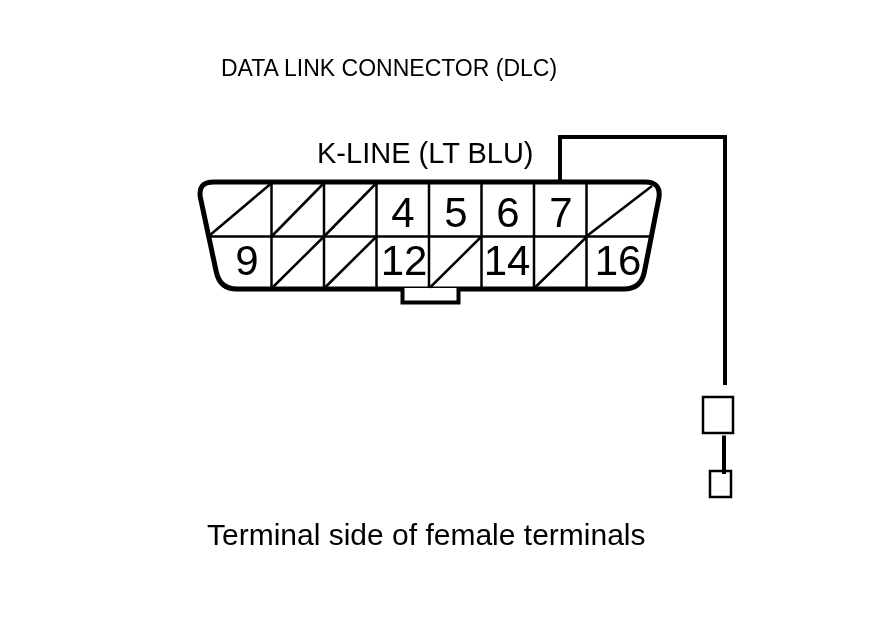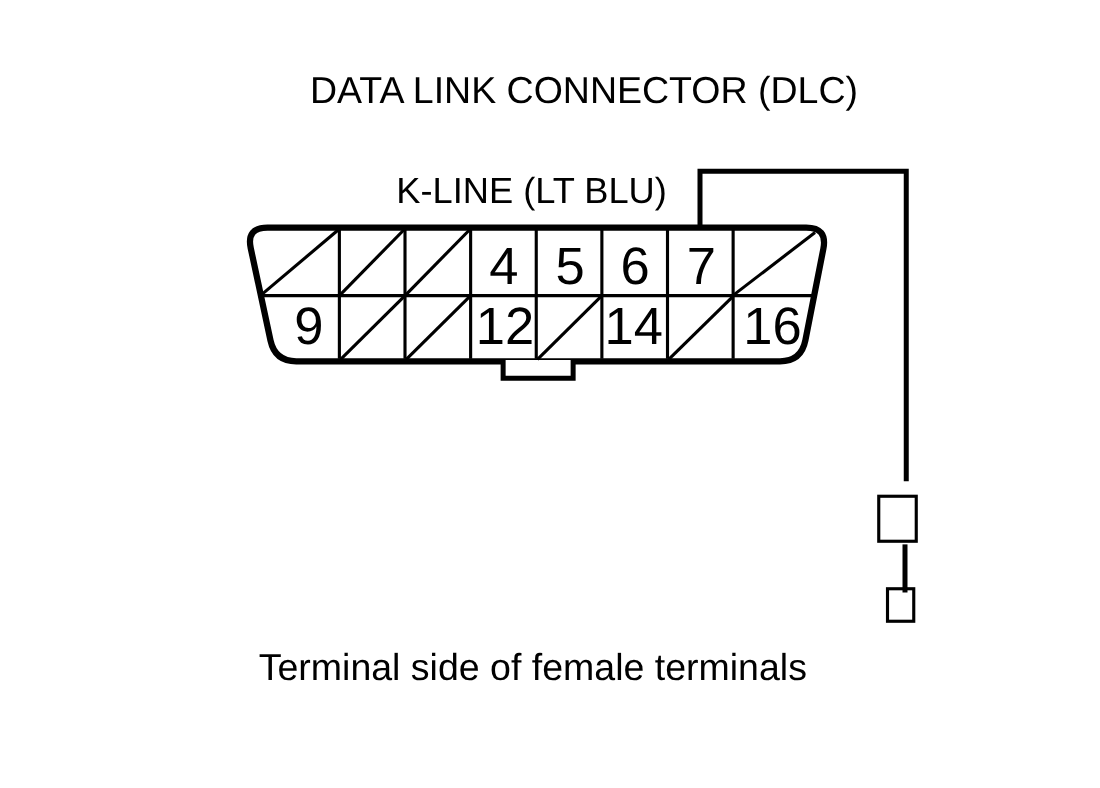--- a/index.html
+++ b/index.html
@@ -19,22 +19,21 @@
   }
   .label {
     position: absolute;
     color: #000000;
     white-space: nowrap;
     line-height: 1.1;
   }
   .diagram-title {
     left: 221px;
     top: 56px;
-    font-size: 30px;
-    margin-left: 27px;
+    font-size: 23px;
   }
   .kline-label {
     left: 317px;
     top: 138px;
     font-size: 29px;
   }
   .caption {
     left: 207px;
     top: 518px;
     font-size: 30px;

